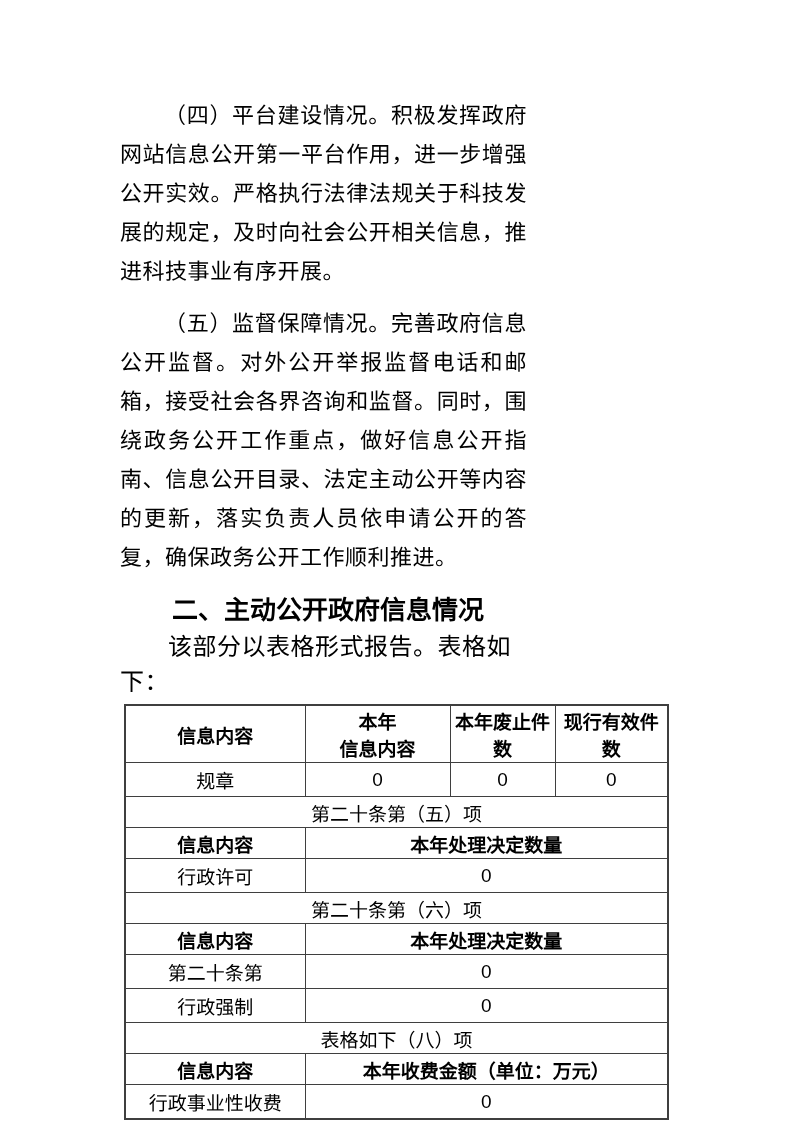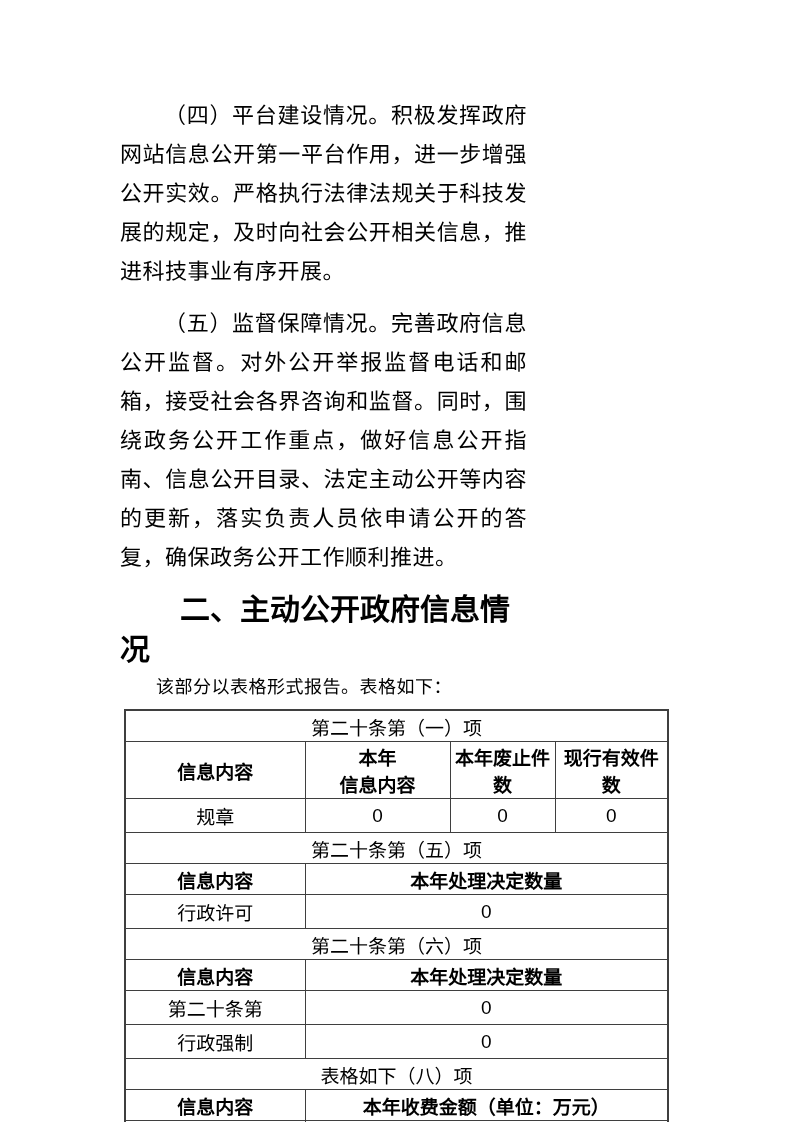--- a/index.html
+++ b/index.html
@@ -25,27 +25,27 @@
     font-size: 22px;
     line-height: 39px;
     text-align: justify;
     text-indent: 2em;
     margin: 0 0 13px 0;
     letter-spacing: 0.5px;
   }
   .heading {
     font-family: "Liberation Sans", "DejaVu Sans", sans-serif;
     font-weight: bold;
-    font-size: 30px;
+    font-size: 26px;
     line-height: 40px;
     margin: 0;
     text-indent: 2em;
   }
   .intro {
-    font-size: 18px;
+    font-size: 24px;
     line-height: 35px;
     margin: 0 0 4px 0;
     text-indent: 2em;
     letter-spacing: 0.5px;
   }
   table.report {
     border-collapse: collapse;
     table-layout: fixed;
     width: 543px;
     margin-left: 4px;
@@ -101,23 +101,20 @@
 
   <table class="report">
     <colgroup>
       <col style="width:180px">
       <col style="width:145px">
       <col style="width:105px">
       <col style="width:113px">
     </colgroup>
     <tbody>
 
-      <tr class="r-title">
-        <td colspan="4">第二十条第（一）项</td>
-      </tr>
       <tr class="r-head tall">
         <td>信息内容</td>
         <td>本年
 信息内容</td>
         <td>本年废止件
 数</td>
         <td>现行有效件数</td>
       </tr>
       <tr class="r-data">
         <td class="label-cell">规章</td>

